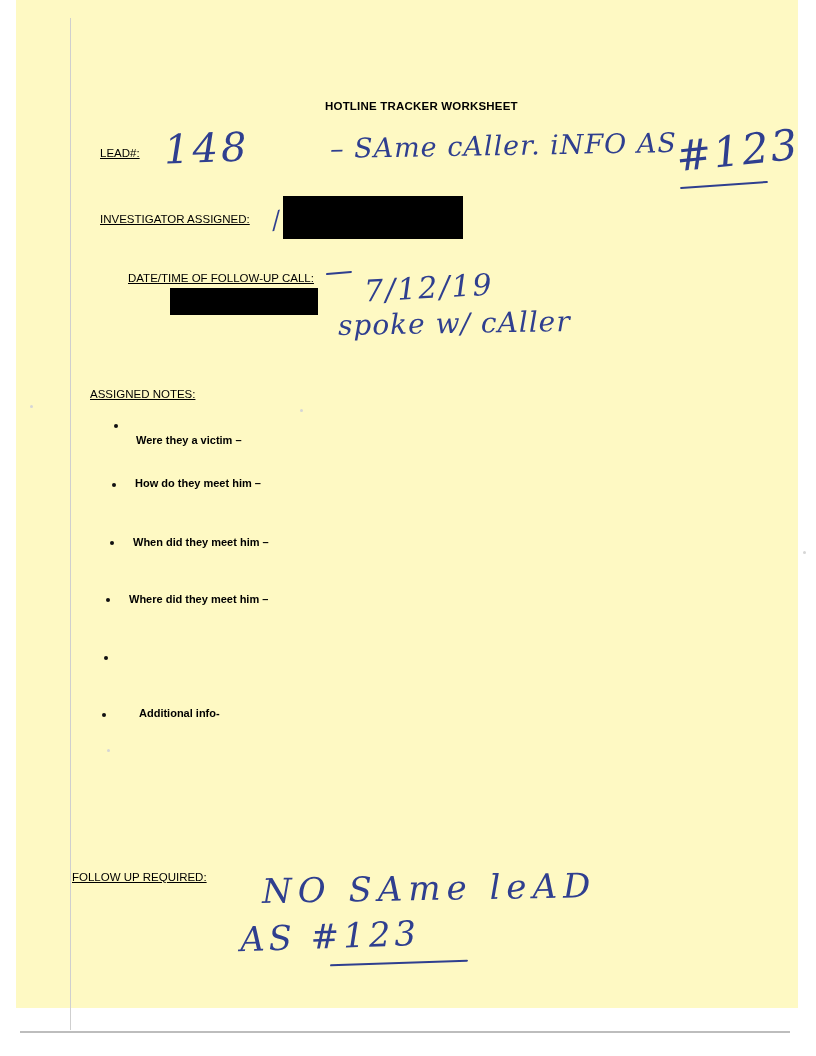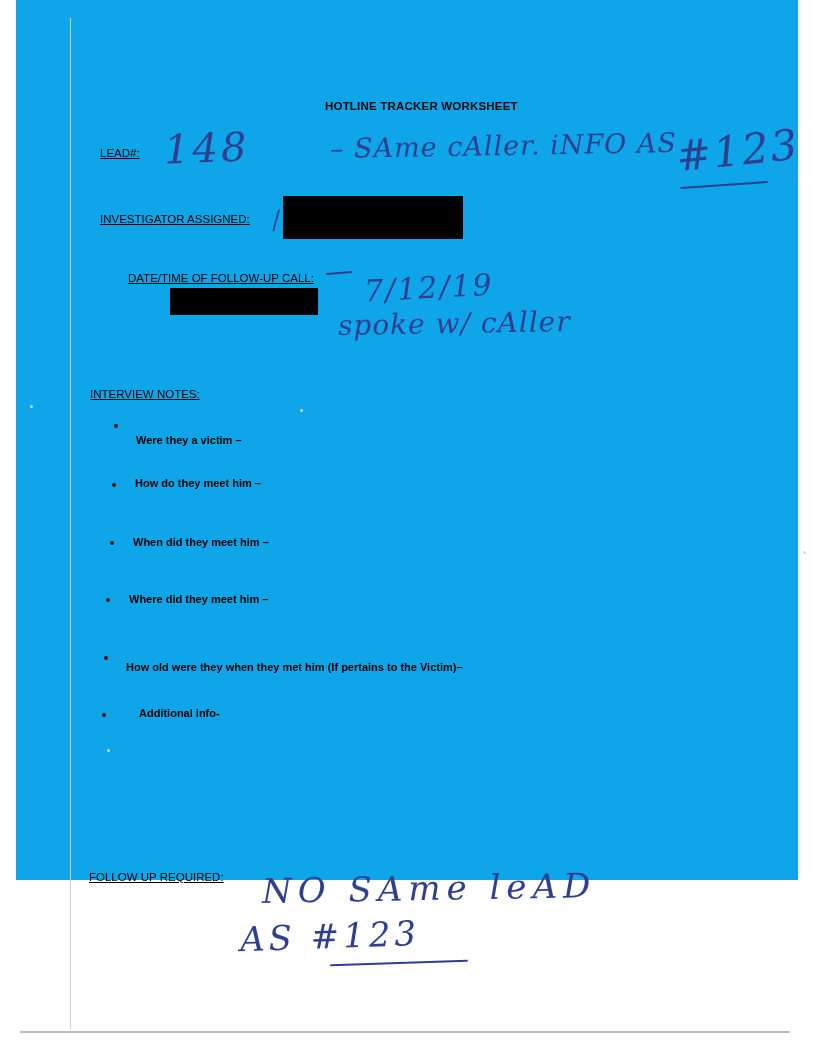--- a/index.html
+++ b/index.html
@@ -14,22 +14,22 @@
     overflow: hidden;
     font-family: "Liberation Sans", sans-serif;
     color: #000;
   }
 
   
   #page {
     position: absolute;
     left: 0; top: 0;
     width: 816px;
-    height: 880px;
-    background: #0ea5e9;
+    height: 1008px;
+    background: #fef9c3;
   }
 
   
   #scan-left-edge {
     position: absolute;
     left: 0; top: 0;
     width: 16px; height: 1056px;
     background: #ffffff;
   }
   #binder-line {
@@ -67,21 +67,21 @@
     font-weight: normal;
     text-decoration: underline;
     white-space: nowrap;
   }
 
   #lead-label      { left: 100px; top: 147px; }
   #investigator-label { left: 100px; top: 213px; }
   #datetime-label  { left: 100px; top: 272px; margin-left: 28px; }
   #person-label    { left: 97px;  top: 330px; }
   #notes-label     { left: 90px;  top: 388px; }
-  #followup-label  { left: 89px;  top: 871px; }
+  #followup-label  { left: 72px;  top: 871px; }
 
   
   .bullet-item {
     position: absolute;
     font-size: 11px;
     font-weight: bold;
     white-space: nowrap;
   }
   .bullet-dot {
     position: absolute;
@@ -206,38 +206,37 @@
 
   <div class="doc-title">HOTLINE TRACKER WORKSHEET</div>
 
   <div class="field-label" id="lead-label">LEAD#:</div>
 
   <div class="field-label" id="investigator-label">INVESTIGATOR ASSIGNED:</div>
 
   <div class="field-label" id="datetime-label">DATE/TIME OF FOLLOW-UP CALL:</div>
 
 
-  <div class="field-label" id="notes-label">INTERVIEW NOTES:</div>
+  <div class="field-label" id="notes-label">ASSIGNED NOTES:</div>
 
   <div class="field-label" id="followup-label">FOLLOW UP REQUIRED:</div>
 
   <div class="bullet-dot" style="left:114px; top:424px;"></div>
   <div class="bullet-item" style="left:136px; top:418px;margin-top:16px;">Were they a victim –</div>
 
   <div class="bullet-dot" style="left:112px; top:483px;"></div>
   <div class="bullet-item" style="left:135px; top:477px;">How do they meet him –</div>
 
   <div class="bullet-dot" style="left:110px; top:541px;"></div>
   <div class="bullet-item" style="left:133px; top:536px;text-align:center;">When did they meet him –</div>
 
   <div class="bullet-dot" style="left:106px; top:598px;"></div>
   <div class="bullet-item" style="left:129px; top:593px;text-align:center;">Where did they meet him –</div>
 
   <div class="bullet-dot" style="left:104px; top:656px;"></div>
-  <div class="bullet-item" style="left:126px; top:661px;">How old were they when they met him (If pertains to the Victim)–</div>
 
   <div class="bullet-dot" style="left:102px; top:713px;"></div>
   <div class="bullet-item" style="left:124px; top:707px;margin-left:15px;">Additional info-</div>
 
   <div class="redaction" id="redact-investigator"></div>
   <div class="redaction" id="redact-person"></div>
 
   <div class="hand" id="hw-lead">148</div>
 
   <div class="hand" id="hw-lead-note">– SAme cAller. iNFO AS</div>

